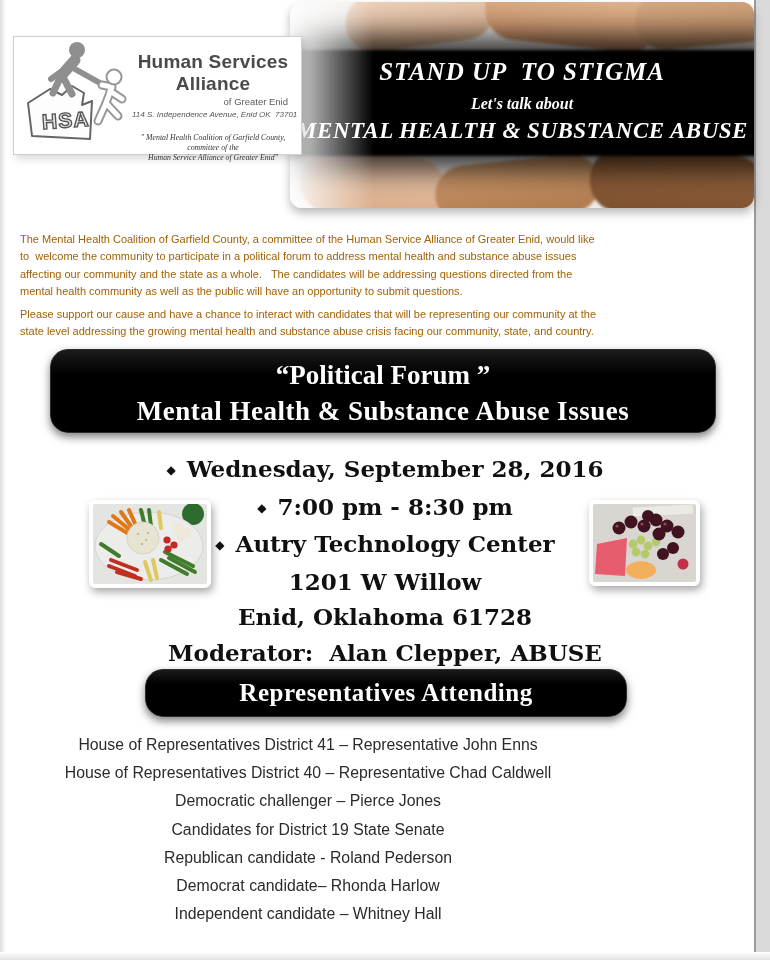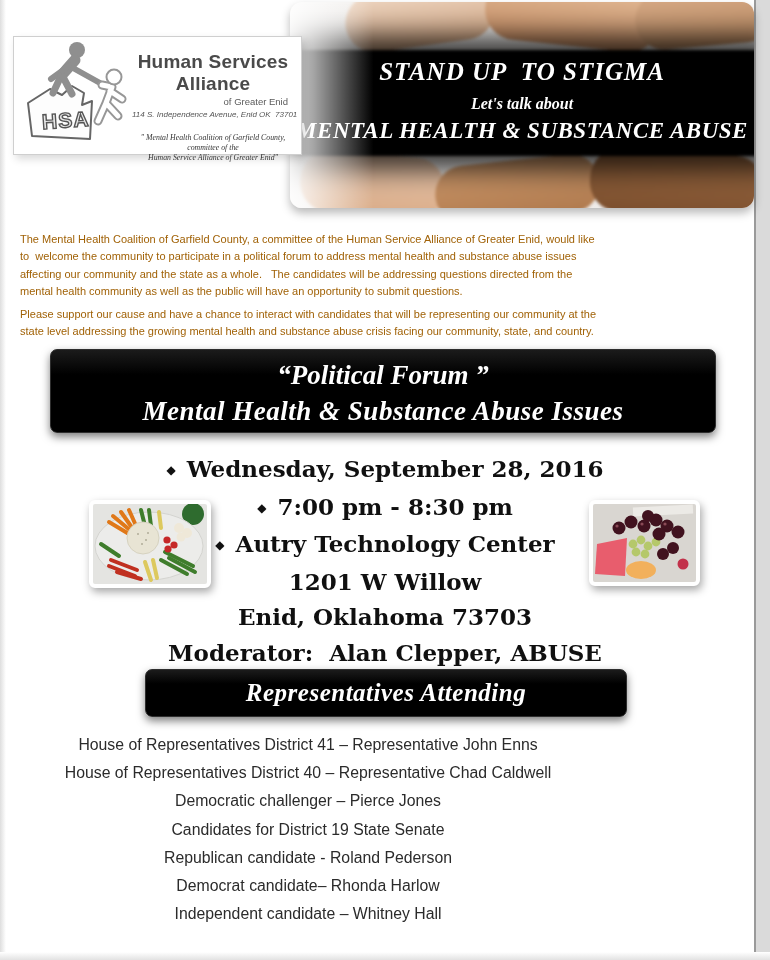--- a/index.html
+++ b/index.html
@@ -61,23 +61,23 @@
              color:#333;margin-top:14px;line-height:10px;white-space:pre;text-align:center;}
 
   
   .intro{position:absolute;left:20px;width:730px;text-align:left;color:#a16207;
          font-size:11px;line-height:17.3px;white-space:pre;}
   .intro1{top:231px;}
   .intro2{top:306px;}
 
   
   .black-banner{position:absolute;background:linear-gradient(180deg,#1b1b1b,#000 30%);
-        border:1px solid #2e2e2e;border-radius:7px;
+        border:1px solid #2e2e2e;border-radius:18px;
         box-shadow:0 4px 9px rgba(0,0,0,0.5);color:#fff;text-align:center;
-        font-family:"Liberation Serif",serif;font-style:italic;font-weight:bold;}
+        font-family:"Liberation Serif",serif;font-weight:bold;}
   .forum-banner{left:50px;top:349px;width:664px;height:82px;}
   .forum-line1{margin-top:7px;font-size:27px;line-height:36px;}
   .forum-line2{font-size:27px;line-height:36px;letter-spacing:0.5px;}
   .reps-banner{left:145px;top:669px;width:480px;height:46px;font-size:25px;line-height:46px;
                letter-spacing:0.5px;}
 
   
   .event{position:absolute;left:0;top:451px;width:770px;text-align:center;
          font-family:"DejaVu Serif",serif;font-weight:bold;color:#101010;}
   .ev-row{font-size:23px;line-height:35.5px;white-space:pre;}
@@ -164,21 +164,21 @@
   <div class="black-banner forum-banner">
     <div class="forum-line1">“Political Forum ”</div>
     <div class="forum-line2">Mental Health &amp; Substance Abuse Issues</div>
   </div>
 
   <div class="event">
     <div class="ev-row"><span class="diamond">◆</span><span>Wednesday, September 28, 2016</span></div>
     <div class="ev-row"><span class="diamond">◆</span><span>7:00 pm - 8:30 pm</span></div>
     <div class="ev-row"><span class="diamond">◆</span><span>Autry Technology Center</span></div>
     <div class="ev-row"><span>1201 W Willow</span></div>
-    <div class="ev-row"><span>Enid, Oklahoma 73703</span></div>
+    <div class="ev-row"><span>Enid, Oklahoma 61728</span></div>
     <div class="ev-row"><span>Moderator:  Alan Clepper, ABUSE</span></div>
   </div>
 
   <div class="photo photo-left">
     <svg width="114" height="80" viewBox="0 0 114 80">
       <rect width="114" height="80" fill="#e4e4e1"></rect>
       <circle cx="100" cy="10" r="11" fill="#2e6b2e"></circle>
       <ellipse cx="56" cy="42" rx="54" ry="34" fill="#ececea" stroke="#d4d4d0"></ellipse>
       <g stroke="#e07818" stroke-width="4" stroke-linecap="round">
         <path d="M16,18 L36,30"></path>

